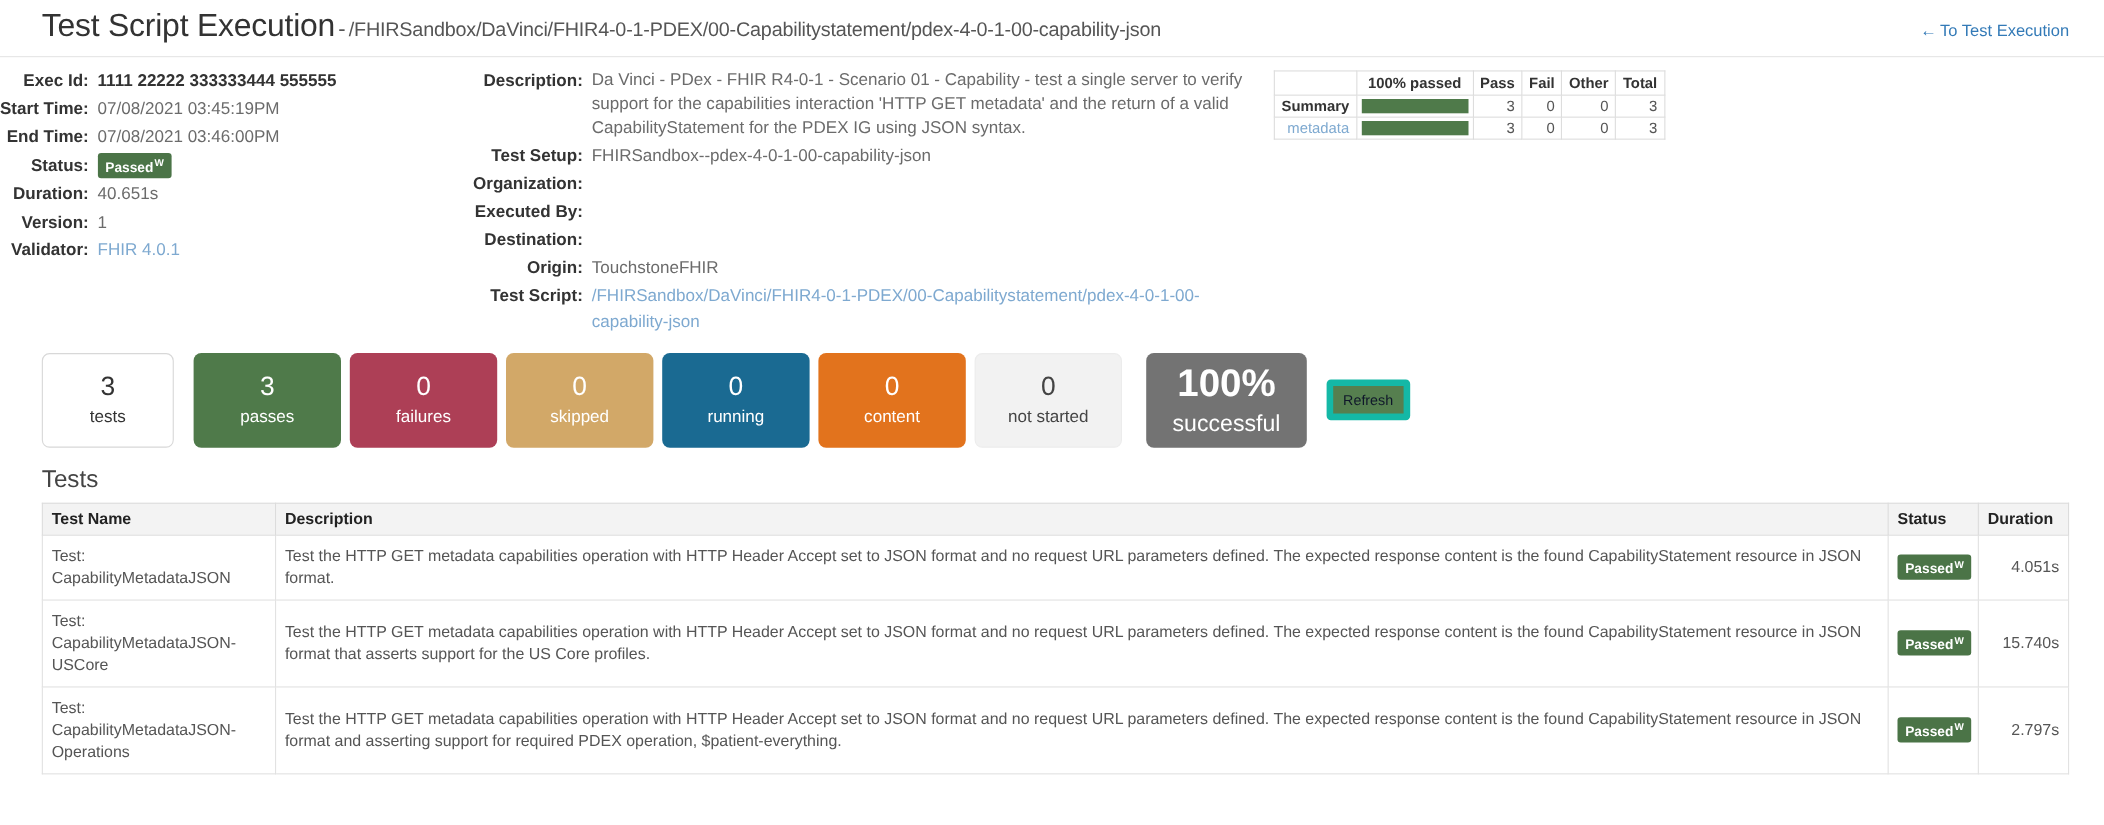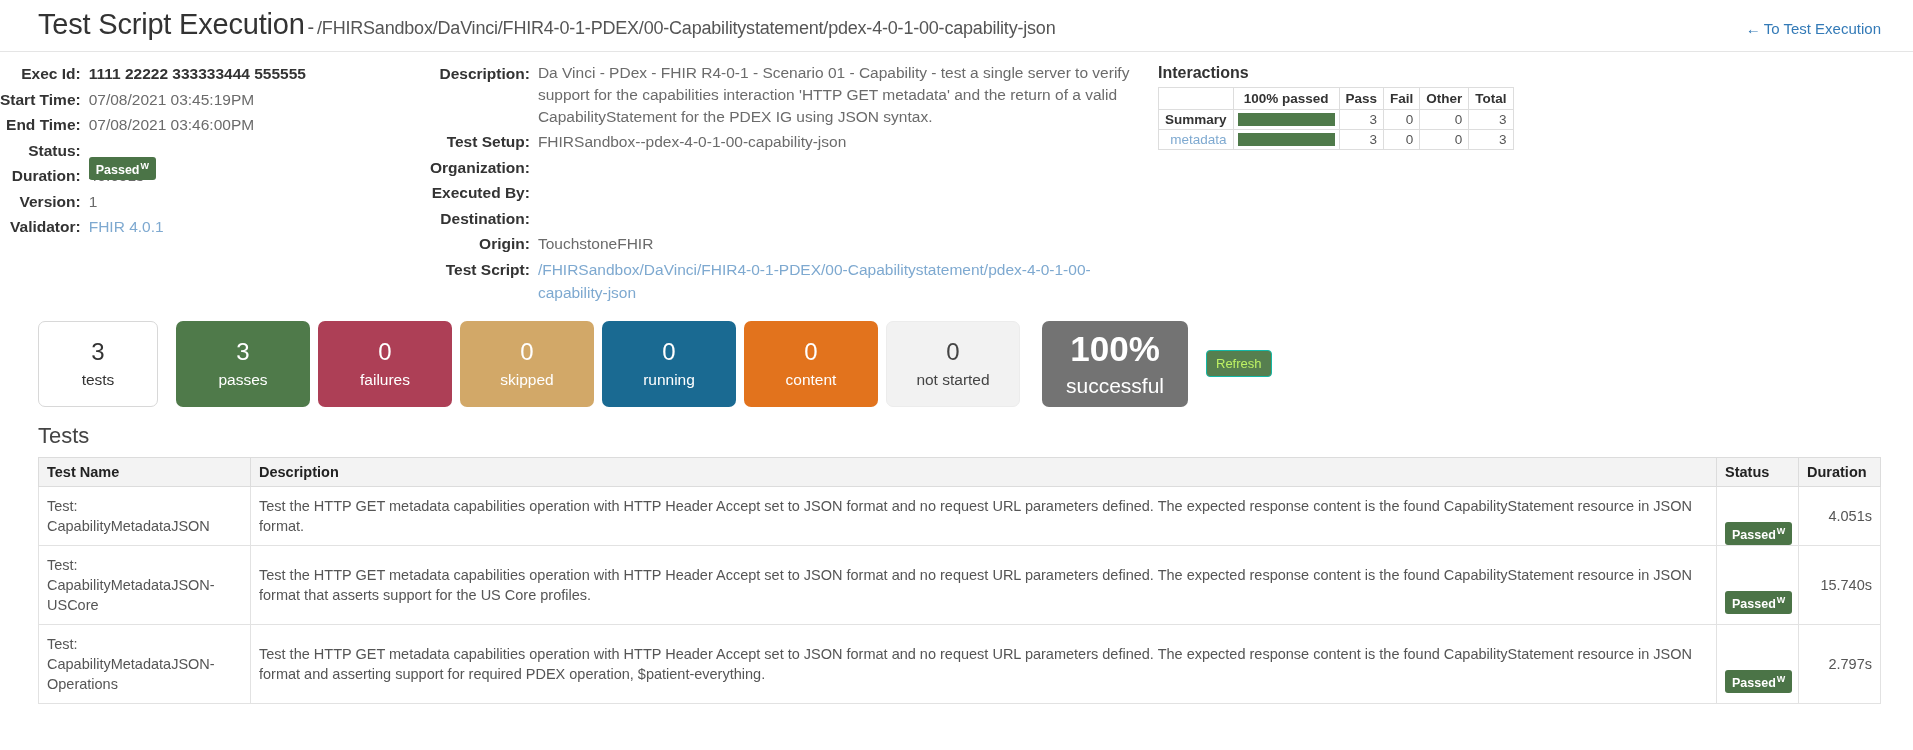--- a/index.html
+++ b/index.html
@@ -84,21 +84,21 @@
   .status-chip {
     display: inline-block;
     background: #4b7447;
     color: #fff;
     font-size: 12.5px;
     font-weight: bold;
     border-radius: 3px;
     padding: 2px 7px 3px 7px;
     line-height: 14px;
     position: relative;
-    top: 18px;
+    top: 0;
   }
   .status-chip sup { font-size: 9px; vertical-align: super; margin-left: 1px; }
 
   .desc-text { max-width: 570px; line-height: 22px; }
 
   
   .interactions-title {
     font-size: 16px;
     font-weight: bold;
     color: #333;
@@ -176,22 +176,22 @@
   .stat-box.successful {
     background: #737373; color: #fff; width: 146px; margin-left: 14px;
   }
   .stat-box.successful .stat-num { font-size: 35px; font-weight: bold; }
   .stat-box.successful .stat-label { font-size: 21px; margin-top: 4px; }
 
   .refresh-btn {
     align-self: center;
     margin-left: 10px;
     background: #567f4f;
-    color: #bef264;
-    border: 1px solid #14b8a6;
+    color: #0f172a;
+    border: 6px solid #14b8a6;
     border-radius: 4px;
     font-size: 13px;
     padding: 5px 9px;
     cursor: pointer;
     font-family: "Liberation Sans", sans-serif;
   }
 
   
   .tests-heading {
     font-size: 22px;
@@ -305,21 +305,20 @@
           <div class="dl-desc">TouchstoneFHIR</div>
         </div>
         <div class="dl-row">
           <div class="dl-term">Test Script:</div>
           <div class="dl-desc link">/FHIRSandbox/DaVinci/FHIR4-0-1-PDEX/00-Capabilitystatement/pdex-4-0-1-00-capability-json</div>
         </div>
       </div>
   </div>
 
   <div class="col-right">
-    <div class="interactions-title">Interactions</div>
     <table class="interactions">
       <thead>
         <tr id="interactions-head">
             <th></th>
             <th class="bar-cell">100% passed</th>
             <th>Pass</th>
             <th>Fail</th>
             <th>Other</th>
             <th>Total</th>
           </tr>

